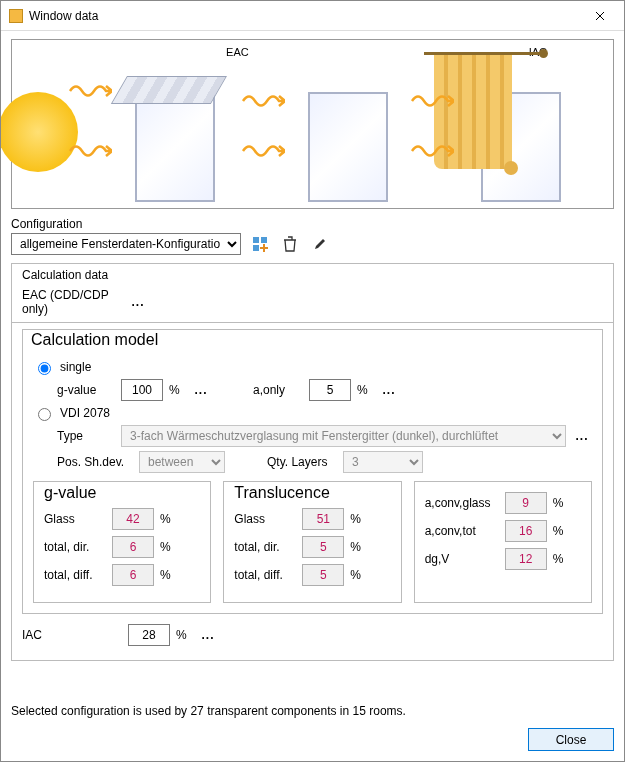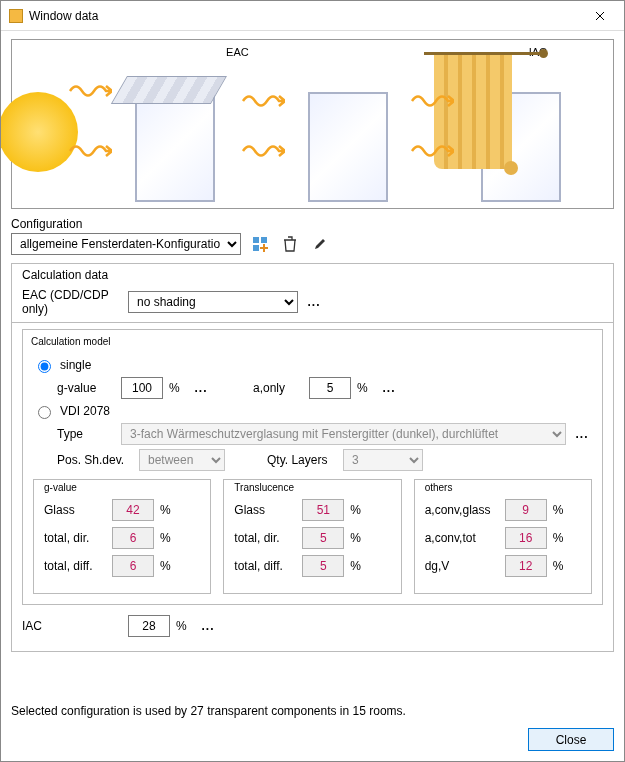--- a/index.html
+++ b/index.html
@@ -158,21 +158,21 @@
   .dots {
     letter-spacing: 1px; font-weight: bold;
     width: 20px; text-align: center;
   }
   .gap { width: 30px; }
 
   .subgroup {
     border: 1px solid #bbb;
     padding: 4px 10px 10px 10px;
   }
-  .subgroup .group-title { font-size: 10px; }
+  .subgroup .group-title { font-size: 16px; }
   .triple {
     display: flex; gap: 12px; margin-top: 8px;
   }
   .triple .subgroup { flex: 1; }
   .triple .row { margin: 6px 0; }
   .triple .lbl { width: 62px; }
   .triple .lbl.w70 { width: 74px; }
 
   .radio { width: 13px; height: 13px; }
 
@@ -291,23 +291,20 @@
         <svg width="14" height="14" viewBox="0 0 14 14">
             <path d="M2 12 L3 9 L10 2 L12 4 L5 11 Z" fill="#333"></path>
           </svg>
       </span>
     </div>
 
     <div class="group">
       <div class="group-title">Calculation data</div>
       <div class="row">
         <div class="lbl">EAC (CDD/CDP only)</div>
-        <select style="width:170px">
-          <option>no shading</option>
-        </select>
         <span class="dots">...</span>
       </div>
 
       <div class="group" style="border-top:1px solid #bbb; border-left:none;border-right:none;border-bottom:none; margin:6px -10px 0 -10px; padding:6px 10px 0 10px">
       </div>
       <div class="subgroup" style="margin-top:0">
         <div class="group-title" style="margin:-14px 0 6px -6px; background:#fff; display:inline-block; padding:0 4px">Calculation model</div>
 
         <div class="row">
           <input type="radio" class="radio" checked="" style="">
@@ -379,21 +376,20 @@
                 <input disabled="" type="text" class="num" value="5" style="">
                 <span class="pct">%</span>
               </div>
             <div class="row">
                 <div class="lbl">total, diff.</div>
                 <input disabled="" type="text" class="num" value="5" style="">
                 <span class="pct">%</span>
               </div>
           </div>
           <div class="subgroup">
-            <div class="group-title">others</div>
             <div class="row">
                 <div class="lbl w70">a,conv,glass</div>
                 <input disabled="" type="text" class="num" value="9" style="">
                 <span class="pct">%</span>
               </div>
             <div class="row">
                 <div class="lbl w70">a,conv,tot</div>
                 <input disabled="" type="text" class="num" value="16" style="">
                 <span class="pct">%</span>
               </div>

